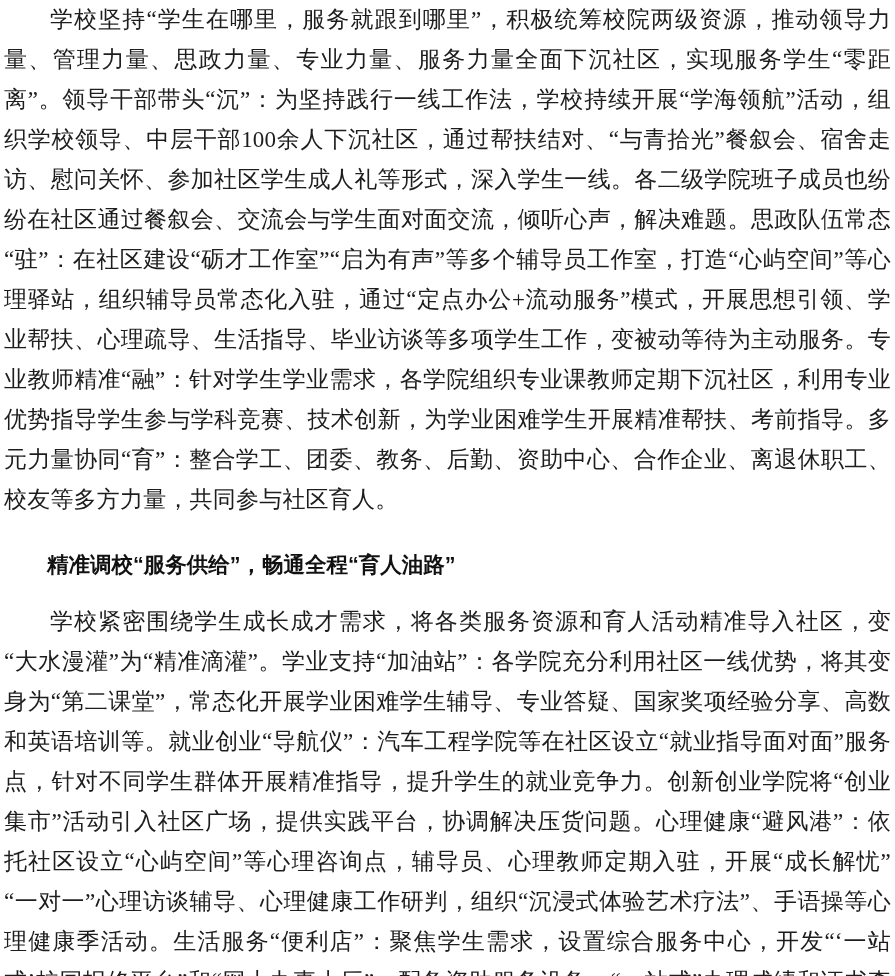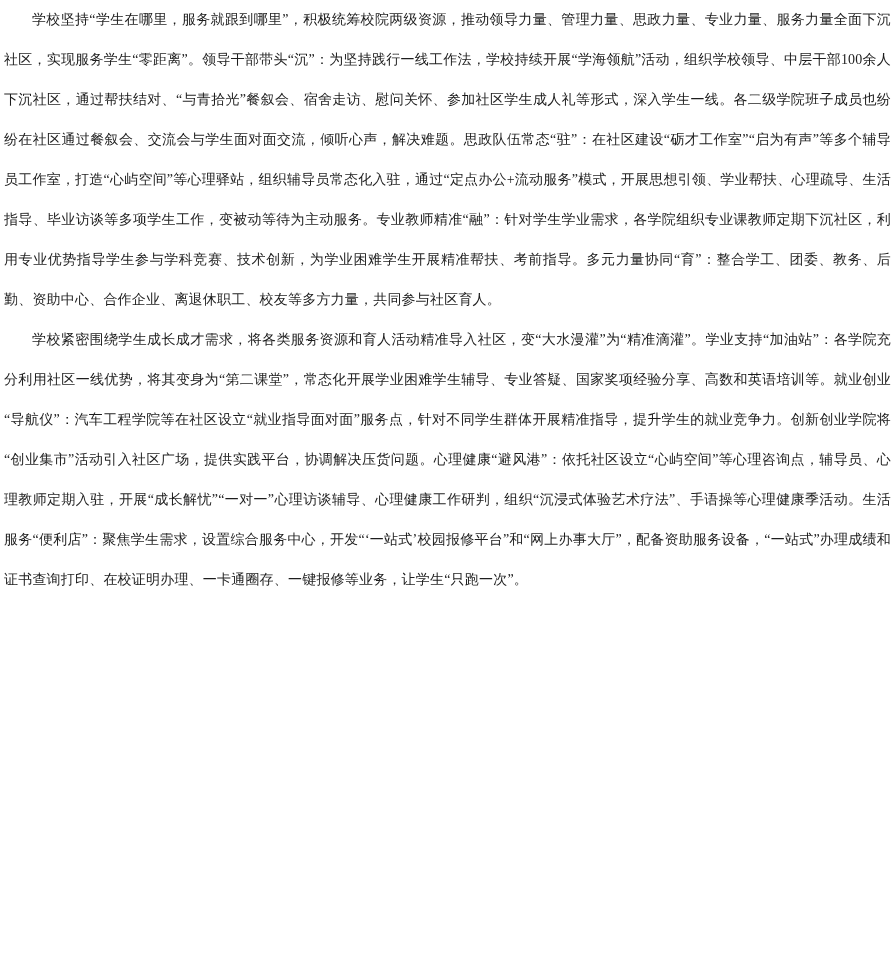--- a/index.html
+++ b/index.html
@@ -11,21 +11,21 @@
     width: 895px;
     min-height: 976px;
     box-sizing: border-box;
     padding: 0 4px 14px 4px;
     background: #ffffff;
     color: #1d1d1d;
     font-family: "Liberation Serif", "DejaVu Serif", serif;
   }
   .body-paragraph {
     margin: 0;
-    font-size: 14px;
+    font-size: 23px;
     line-height: 40px;
     text-align: justify;
     text-justify: inter-ideograph;
     text-indent: 2em;
     letter-spacing: 0.2px;
     color: #1d1d1d;
   }
   .section-heading {
     margin: 25px 0 17px 0;
     font-size: 21.5px;
@@ -36,15 +36,16 @@
     color: #111111;
     font-family: "Liberation Sans", "DejaVu Sans", sans-serif;
   }
 </style>
 </head>
 <body>
 
 <div class="doc-page">
   <p class="body-paragraph">学校坚持“学生在哪里，服务就跟到哪里”，积极统筹校院两级资源，推动领导力量、管理力量、思政力量、专业力量、服务力量全面下沉社区，实现服务学生“零距离”。领导干部带头“沉”：为坚持践行一线工作法，学校持续开展“学海领航”活动，组织学校领导、中层干部100余人下沉社区，通过帮扶结对、“与青拾光”餐叙会、宿舍走访、慰问关怀、参加社区学生成人礼等形式，深入学生一线。各二级学院班子成员也纷纷在社区通过餐叙会、交流会与学生面对面交流，倾听心声，解决难题。思政队伍常态“驻”：在社区建设“砺才工作室”“启为有声”等多个辅导员工作室，打造“心屿空间”等心理驿站，组织辅导员常态化入驻，通过“定点办公+流动服务”模式，开展思想引领、学业帮扶、心理疏导、生活指导、毕业访谈等多项学生工作，变被动等待为主动服务。专业教师精准“融”：针对学生学业需求，各学院组织专业课教师定期下沉社区，利用专业优势指导学生参与学科竞赛、技术创新，为学业困难学生开展精准帮扶、考前指导。多元力量协同“育”：整合学工、团委、教务、后勤、资助中心、合作企业、离退休职工、校友等多方力量，共同参与社区育人。</p>
 
+  <h2 class="section-heading">精准调校“服务供给”，畅通全程“育人油路”</h2>
 
   <p class="body-paragraph">学校紧密围绕学生成长成才需求，将各类服务资源和育人活动精准导入社区，变“大水漫灌”为“精准滴灌”。学业支持“加油站”：各学院充分利用社区一线优势，将其变身为“第二课堂”，常态化开展学业困难学生辅导、专业答疑、国家奖项经验分享、高数和英语培训等。就业创业“导航仪”：汽车工程学院等在社区设立“就业指导面对面”服务点，针对不同学生群体开展精准指导，提升学生的就业竞争力。创新创业学院将“创业集市”活动引入社区广场，提供实践平台，协调解决压货问题。心理健康“避风港”：依托社区设立“心屿空间”等心理咨询点，辅导员、心理教师定期入驻，开展“成长解忧”“一对一”心理访谈辅导、心理健康工作研判，组织“沉浸式体验艺术疗法”、手语操等心理健康季活动。生活服务“便利店”：聚焦学生需求，设置综合服务中心，开发“‘一站式’校园报修平台”和“网上办事大厅”，配备资助服务设备，“一站式”办理成绩和证书查询打印、在校证明办理、一卡通圈存、一键报修等业务，让学生“只跑一次”。</p>
 </div>
 
 </body></html>

